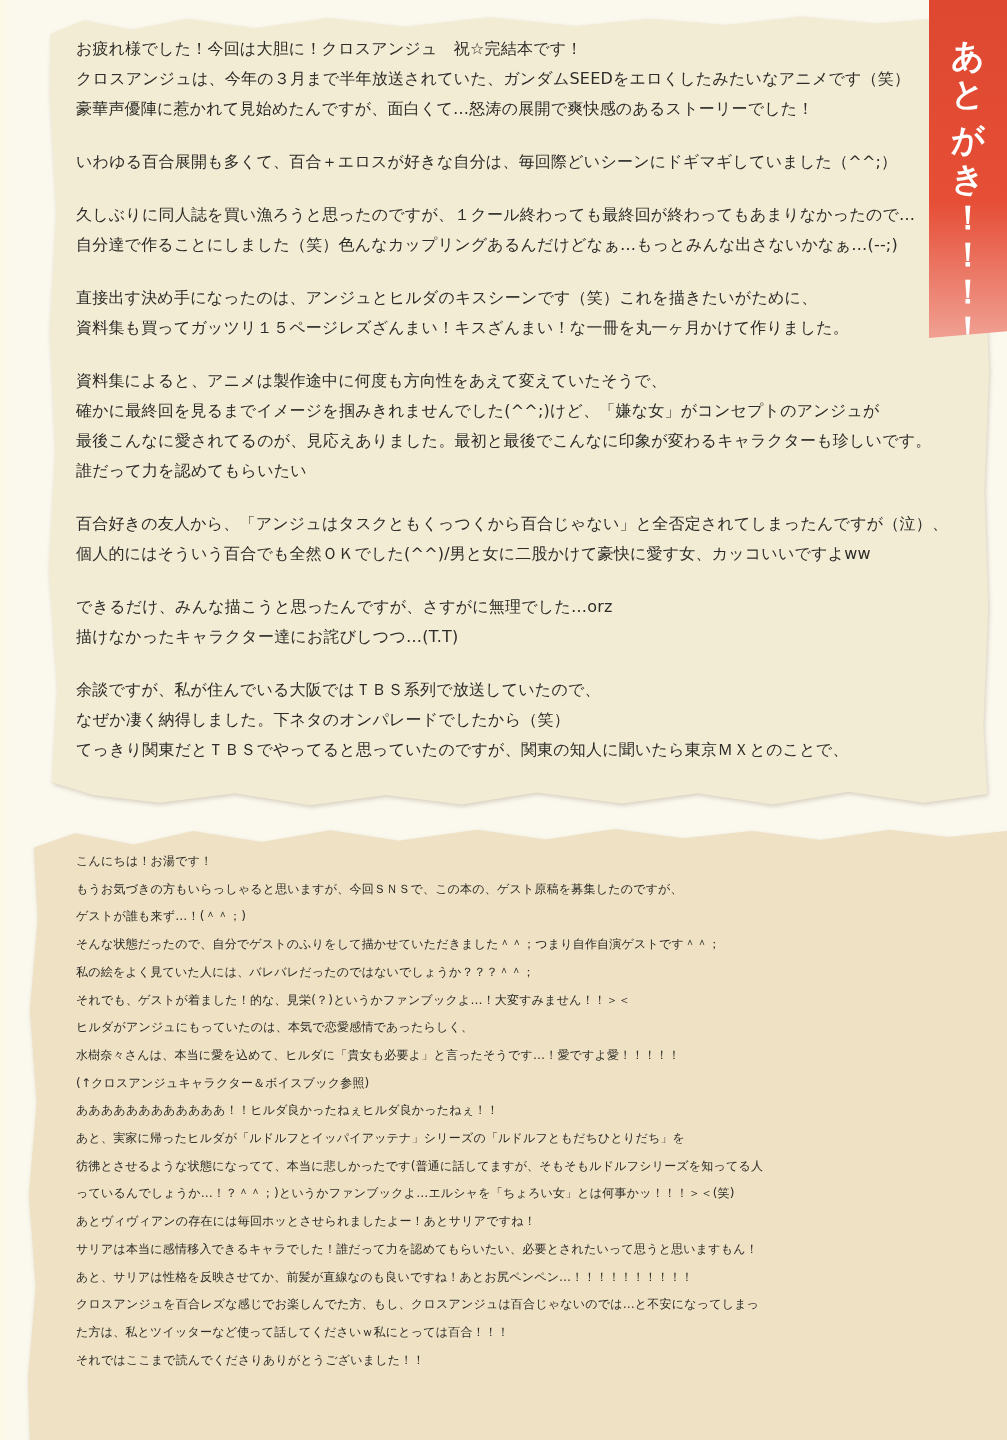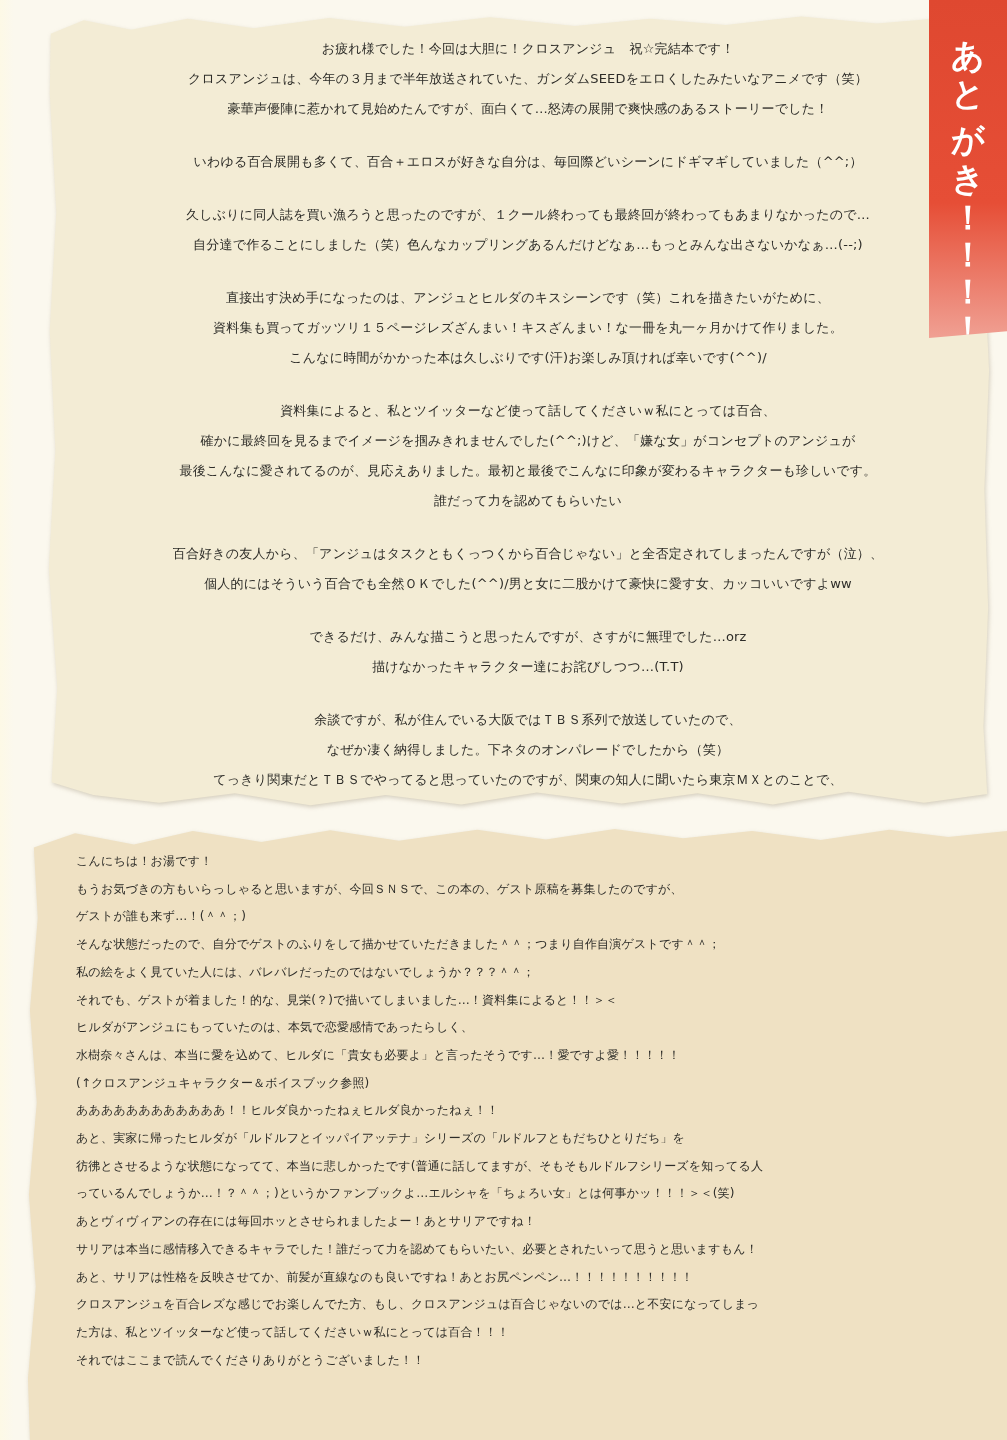--- a/index.html
+++ b/index.html
@@ -49,24 +49,23 @@
   }
   .paper-bottom {
     clip-path: polygon(
       0.8% 3.5%, 5% 1.2%, 11% 3%, 17% 0.8%, 24% 2.6%, 31% 0.7%, 38% 2.4%,
       46% 0.6%, 53% 2.2%, 60% 0.5%, 67% 2%, 74% 0.8%, 81% 2.3%, 88% 0.6%,
       94% 1.8%, 100% 0.8%, 100% 100%, 0.4% 100%, 0.2% 90%, 1% 75%, 0.3% 60%,
       1.1% 45%, 0.4% 30%, 1.2% 15%);
   }
   .text-block-top {
     padding: 20px 10px 0 30px;
-    font-size: 13px;
+    font-size: 16px;
     line-height: 30px;
     letter-spacing: 0.2px;
-    text-align: center;
   }
   .text-block-top .para { margin: 0 0 23px 0; }
   .text-block-bottom {
     padding: 22px 6px 0 50px;
     font-size: 12px;
     line-height: 27.7px;
     letter-spacing: 0.2px;
   }
   .line {
     white-space: nowrap;
@@ -108,24 +107,23 @@
           <div class="para">
             <div class="line">いわゆる百合展開も多くて、百合＋エロスが好きな自分は、毎回際どいシーンにドギマギしていました（^^;）</div>
           </div>
           <div class="para">
             <div class="line">久しぶりに同人誌を買い漁ろうと思ったのですが、１クール終わっても最終回が終わってもあまりなかったので…</div>
             <div class="line">自分達で作ることにしました（笑）色んなカップリングあるんだけどなぁ…もっとみんな出さないかなぁ…(--;)</div>
           </div>
           <div class="para">
             <div class="line">直接出す決め手になったのは、アンジュとヒルダのキスシーンです（笑）これを描きたいがために、</div>
             <div class="line">資料集も買ってガッツリ１５ページレズざんまい！キスざんまい！な一冊を丸一ヶ月かけて作りました。</div>
-            <div class="line">こんなに時間がかかった本は久しぶりです(汗)お楽しみ頂ければ幸いです(^^)/</div>
           </div>
           <div class="para">
-            <div class="line">資料集によると、私とツイッターなど使って話してくださいｗ私にとっては百合、</div>
+            <div class="line">資料集によると、アニメは製作途中に何度も方向性をあえて変えていたそうで、</div>
             <div class="line">確かに最終回を見るまでイメージを掴みきれませんでした(^^;)けど、「嫌な女」がコンセプトのアンジュが</div>
             <div class="line">最後こんなに愛されてるのが、見応えありました。最初と最後でこんなに印象が変わるキャラクターも珍しいです。</div>
             <div class="line">誰だって力を認めてもらいたい</div>
           </div>
           <div class="para">
             <div class="line">百合好きの友人から、「アンジュはタスクともくっつくから百合じゃない」と全否定されてしまったんですが（泣）、</div>
             <div class="line">個人的にはそういう百合でも全然ＯＫでした(^^)/男と女に二股かけて豪快に愛す女、カッコいいですよww</div>
           </div>
           <div class="para">
             <div class="line">できるだけ、みんな描こうと思ったんですが、さすがに無理でした…orz</div>
@@ -141,21 +139,21 @@
   </div>
 
   <div class="paper-shadow paper-bottom-wrap">
     <div class="paper paper-bottom" style="background: rgb(239, 225, 195); color: rgb(45, 44, 40);">
       <div class="text-block-bottom">
           <div class="line">こんにちは！お湯です！</div>
           <div class="line">もうお気づきの方もいらっしゃると思いますが、今回ＳＮＳで、この本の、ゲスト原稿を募集したのですが、</div>
           <div class="line">ゲストが誰も来ず…！(＾＾；)</div>
           <div class="line">そんな状態だったので、自分でゲストのふりをして描かせていただきました＾＾；つまり自作自演ゲストです＾＾；</div>
           <div class="line">私の絵をよく見ていた人には、バレバレだったのではないでしょうか？？？＾＾；</div>
-          <div class="line">それでも、ゲストが着ました！的な、見栄(？)で描いてしまいました…！資料集によると！！＞＜</div>
+          <div class="line">それでも、ゲストが着ました！的な、見栄(？)というかファンブックよ…！大変すみません！！＞＜</div>
           <div class="line">ヒルダがアンジュにもっていたのは、本気で恋愛感情であったらしく、</div>
           <div class="line">水樹奈々さんは、本当に愛を込めて、ヒルダに「貴女も必要よ」と言ったそうです…！愛ですよ愛！！！！！</div>
           <div class="line">(↑クロスアンジュキャラクター＆ボイスブック参照)</div>
           <div class="line">ああああああああああああ！！ヒルダ良かったねぇヒルダ良かったねぇ！！</div>
           <div class="line">あと、実家に帰ったヒルダが「ルドルフとイッパイアッテナ」シリーズの「ルドルフともだちひとりだち」を</div>
           <div class="line">彷彿とさせるような状態になってて、本当に悲しかったです(普通に話してますが、そもそもルドルフシリーズを知ってる人</div>
           <div class="line">っているんでしょうか…！？＾＾；)というかファンブックよ…エルシャを「ちょろい女」とは何事かッ！！！＞＜(笑)</div>
           <div class="line">あとヴィヴィアンの存在には毎回ホッとさせられましたよー！あとサリアですね！</div>
           <div class="line">サリアは本当に感情移入できるキャラでした！誰だって力を認めてもらいたい、必要とされたいって思うと思いますもん！</div>
           <div class="line">あと、サリアは性格を反映させてか、前髪が直線なのも良いですね！あとお尻ペンペン…！！！！！！！！！！</div>

